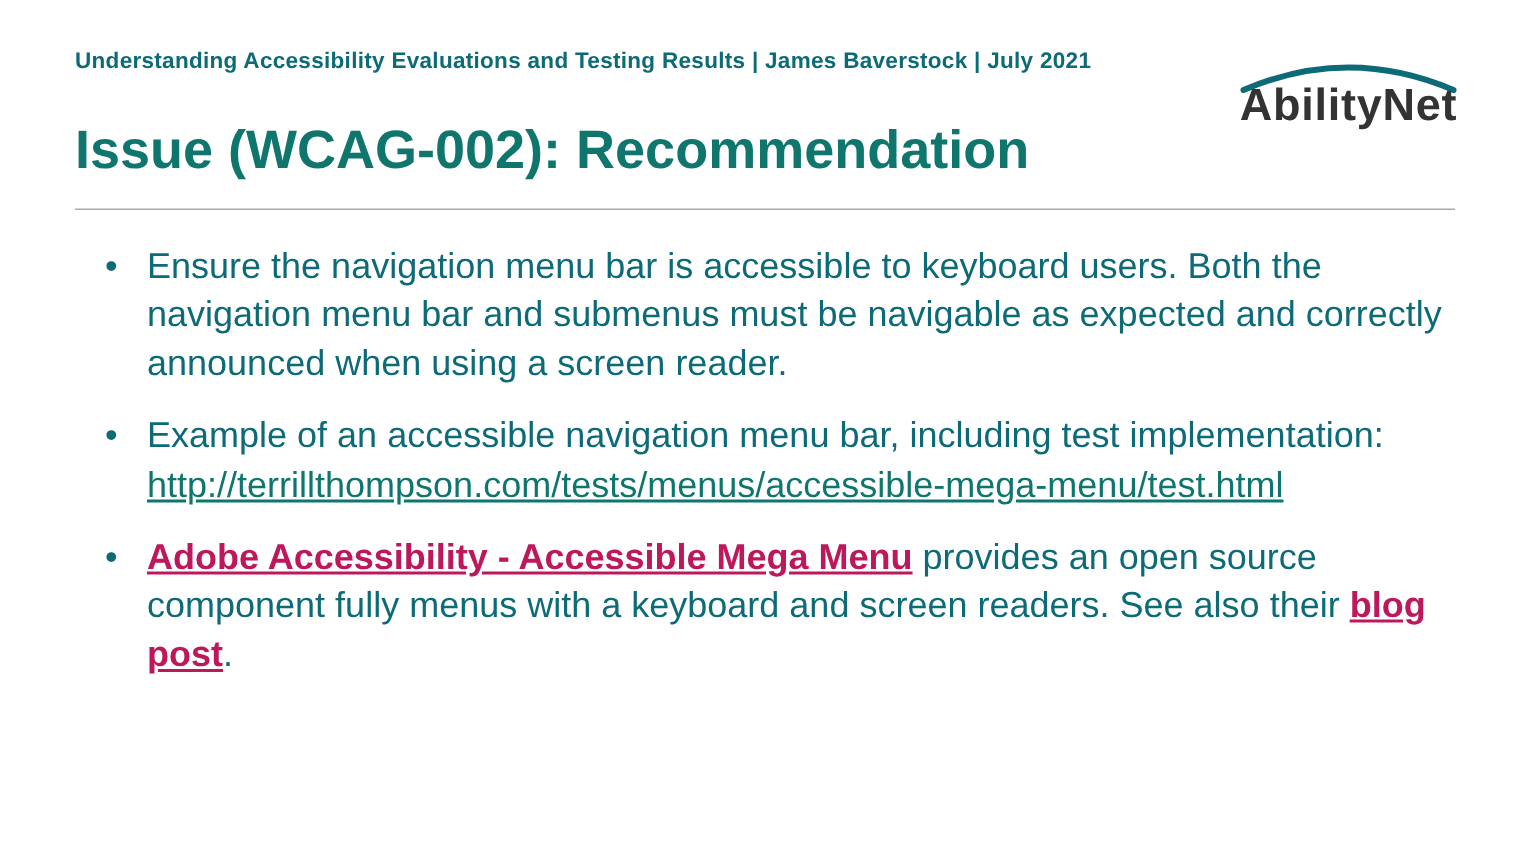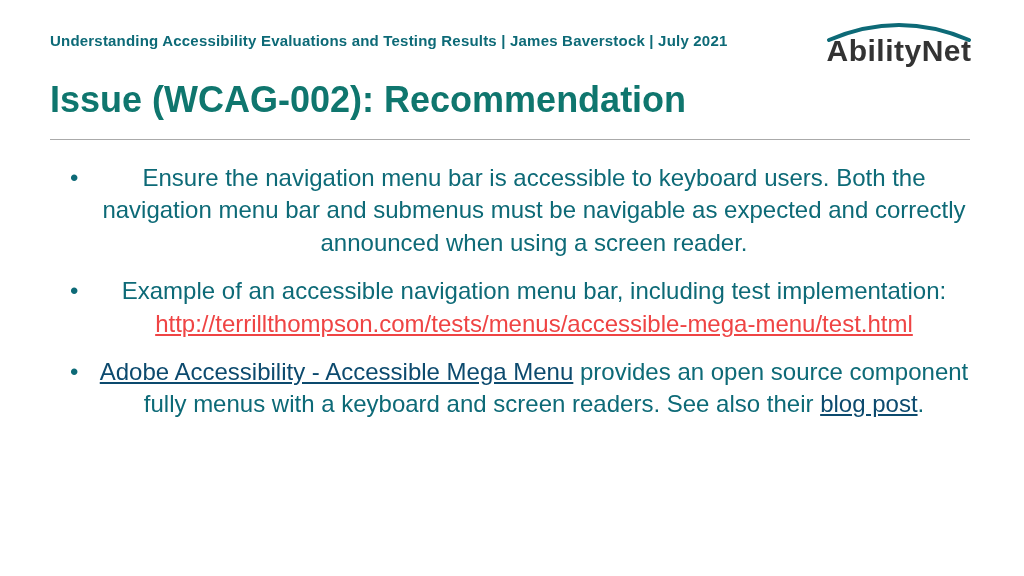--- a/index.html
+++ b/index.html
@@ -18,21 +18,21 @@
   .breadcrumb {
     color: #0d6a77;
     font-weight: bold;
     font-size: 15px;
     letter-spacing: 0.2px;
     padding-top: 4px;
   }
   .logo {
     position: absolute;
     right: 50px;
-    top: 18px;
+    top: 38px;
     text-align: center;
   }
   .logo-arc {
     width: 150px;
     height: 24px;
     display: block;
     margin: 0 auto -6px auto;
   }
   .logo-text {
     font-family: Arial, Helvetica, sans-serif;
@@ -54,47 +54,46 @@
   .divider {
     border: none;
     border-top: 1px solid #aaa;
     margin: 0 0 22px 0;
     width: 920px;
   }
   ul.bullets {
     list-style: none;
     padding-left: 0;
     width: 920px;
-    text-align: center;
   }
   ul.bullets > li {
     position: relative;
     padding-left: 48px;
     margin-bottom: 16px;
     color: #0d6a77;
     font-size: 24px;
     line-height: 1.35;
   }
   ul.bullets > li::before {
     content: "•";
     position: absolute;
     left: 20px;
     top: 0;
     color: #0d6a77;
     font-size: 24px;
   }
   .link {
     text-decoration: underline;
-    color: #ef4444;
+    color: #0f766e;
     cursor: pointer;
   }
   .link-bold {
     text-decoration: underline;
-    font-weight: normal;
-    color: #0c4a6e;
+    font-weight: bold;
+    color: #be185d;
     cursor: pointer;
   }
 </style>
 </head>
 <body>
 
 <div class="slide">
 
   <div class="header-row">
     <div class="breadcrumb">Understanding Accessibility Evaluations and Testing Results | James Baverstock | July 2021</div>

